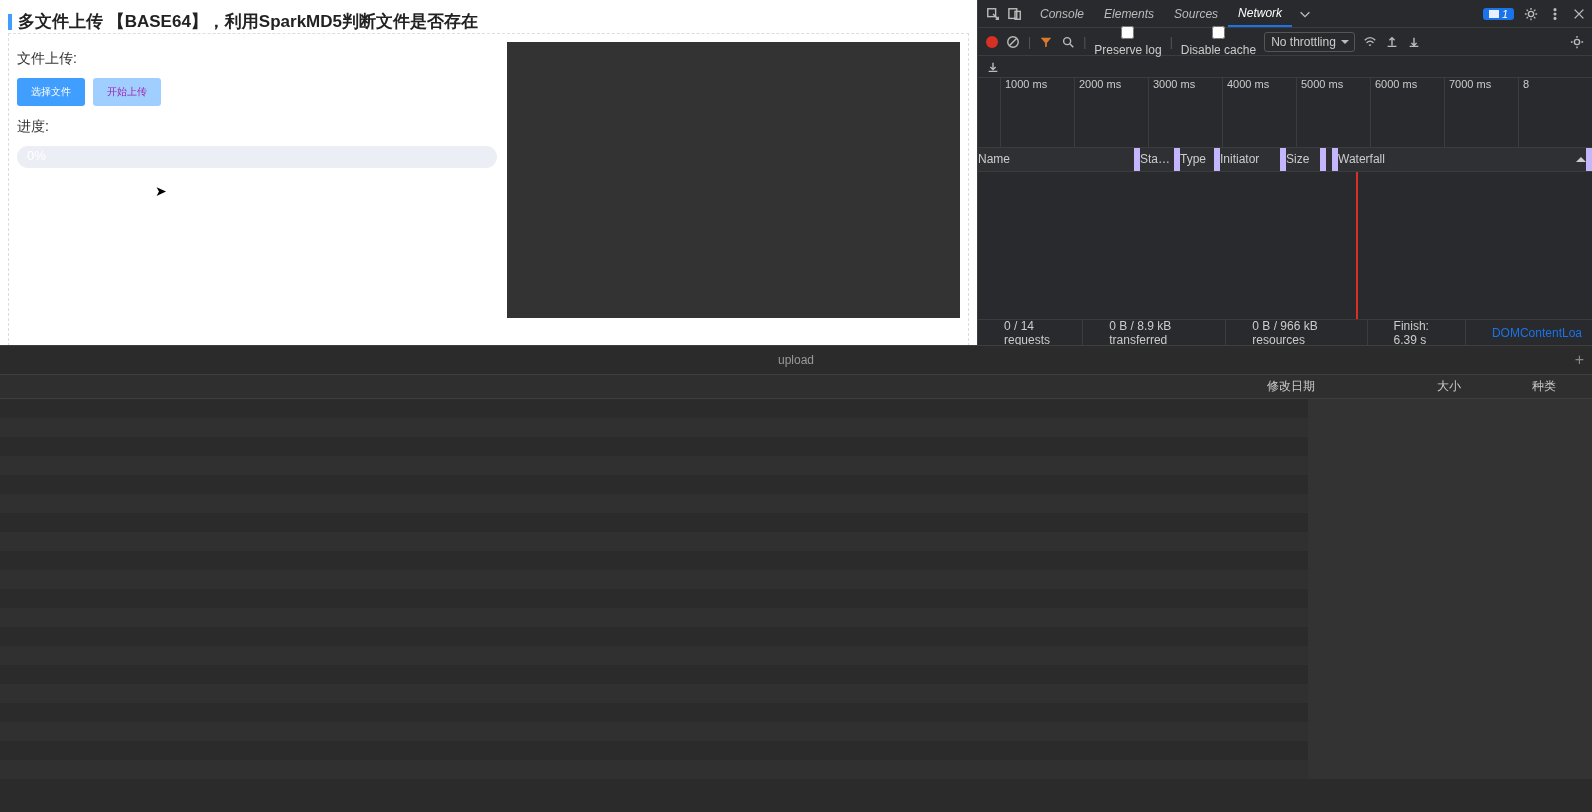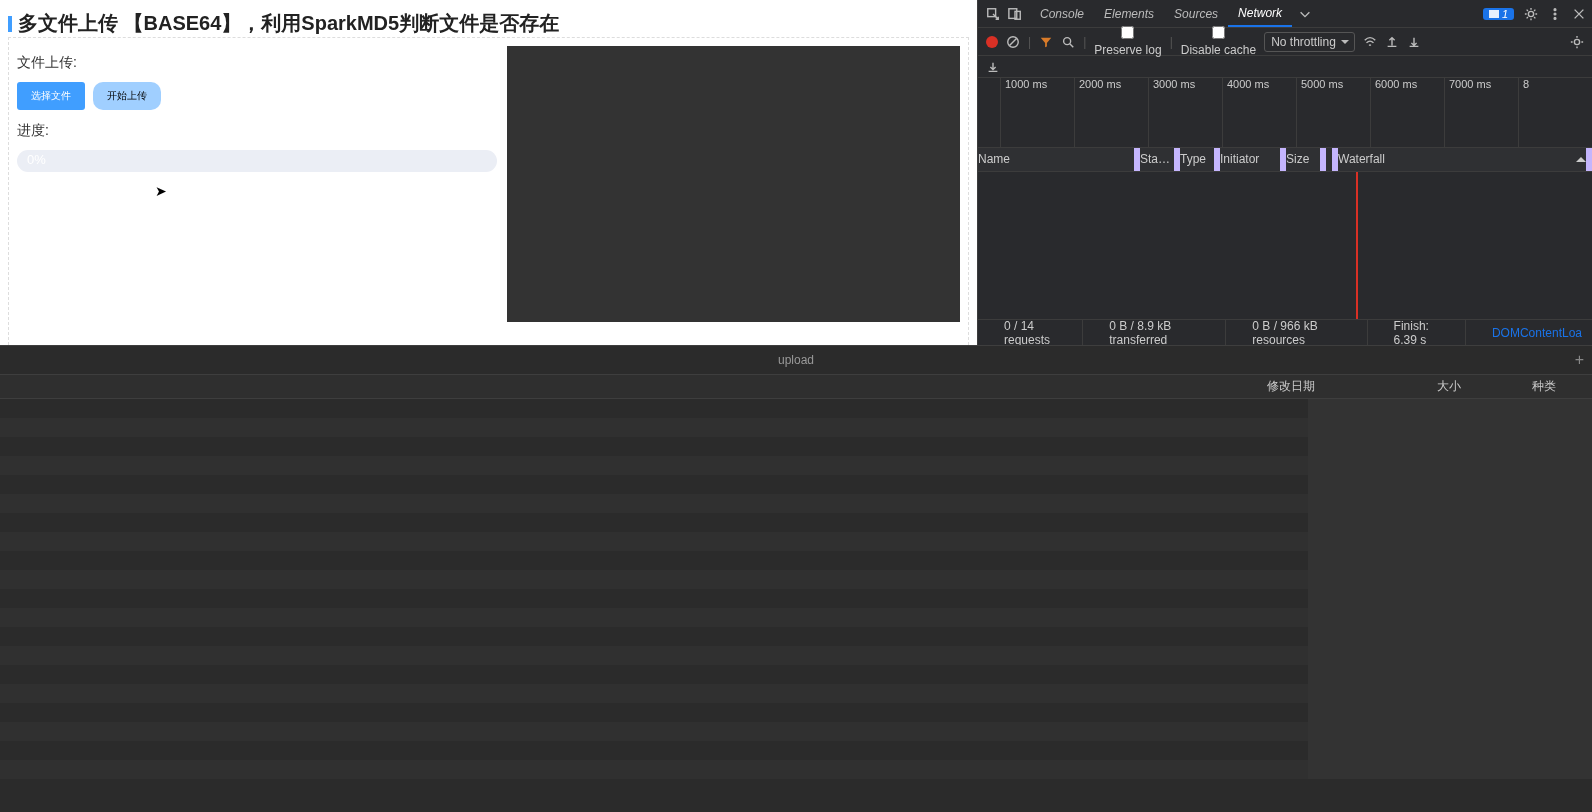--- a/index.html
+++ b/index.html
@@ -6,29 +6,29 @@
   html,body { width:1592px; height:812px; background:#2a2a2a; overflow:hidden; }
 
   
   .top-area { display:flex; height:345px; }
 
   
   .page-area { width:982px; background:#fff; position:relative; }
   .page-card { margin:0 8px 8px 8px; border:1px dashed #ddd; height:338px; }
   .page-title-wrap { display:flex; align-items:center; padding:10px 8px 0 8px; }
   .title-bar { width:4px; height:16px; background:#409eff; margin-right:6px; }
-  .page-title { font-size:20px; font-weight:700; color:#222; }
+  .page-title { font-size:17px; font-weight:700; color:#222; }
 
   .page-body { display:flex; padding:8px; gap:10px; }
   .form-col { width:480px; }
   .label-row { font-size:14px; color:#333; margin:8px 0 10px 0; }
   .btn-row { display:flex; gap:8px; }
   .btn { font-size:10px; padding:7px 14px; border:none; border-radius:3px; cursor:pointer; }
   .btn-primary { background:#409eff; color:#fff; }
-  .btn-light   { background:#a0cfff; color:#000000;border-radius:10px; }
+  .btn-light   { background:#a0cfff; color:#a21caf; }
   .progress-label { font-size:14px; color:#333; margin-top:12px; }
   .progress-bar { margin-top:10px; height:22px; border-radius:11px; background:#ebeef5; position:relative; }
   .progress-text { position:absolute; left:10px; top:2px; font-size:13px; color:#fff; }
 
   .preview-box { flex:1; height:276px; background:#333; }
 
   
   .devtools { flex:1; background:#292a2d; color:#bbb; display:flex; flex-direction:column; border-left:1px solid #3c3c3c; }
   .dt-tabs { display:flex; align-items:center; height:28px; border-bottom:1px solid #3c3c3c; font-size:12px;font-style:italic; }
   .dt-corner { display:flex; gap:8px; padding:0 8px; }

